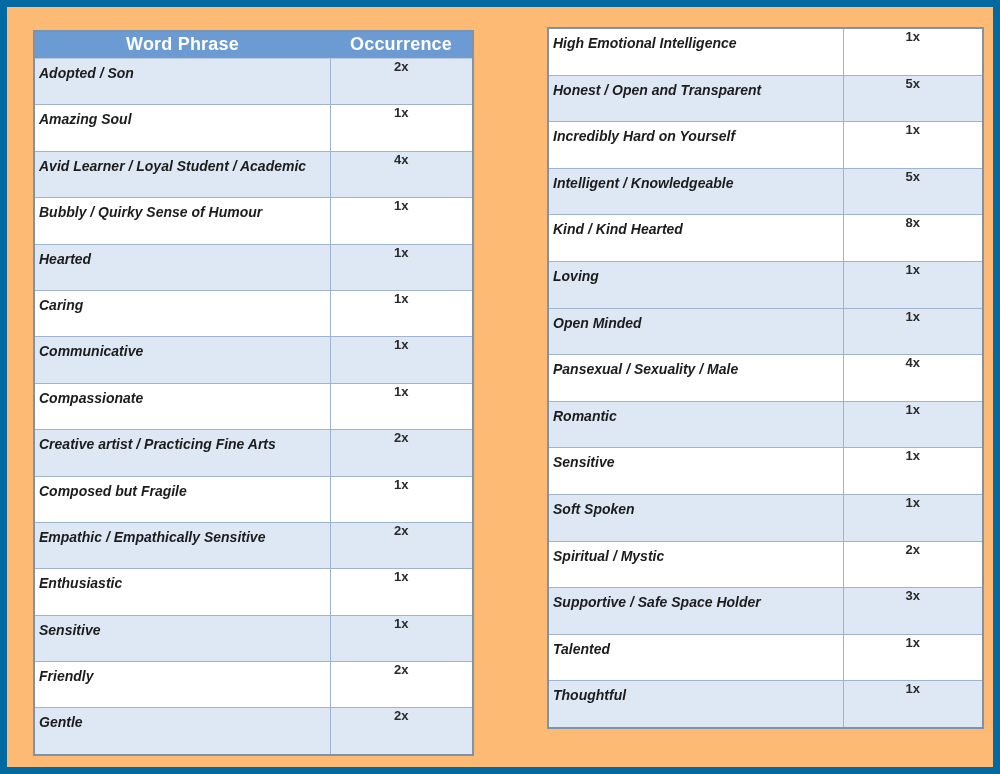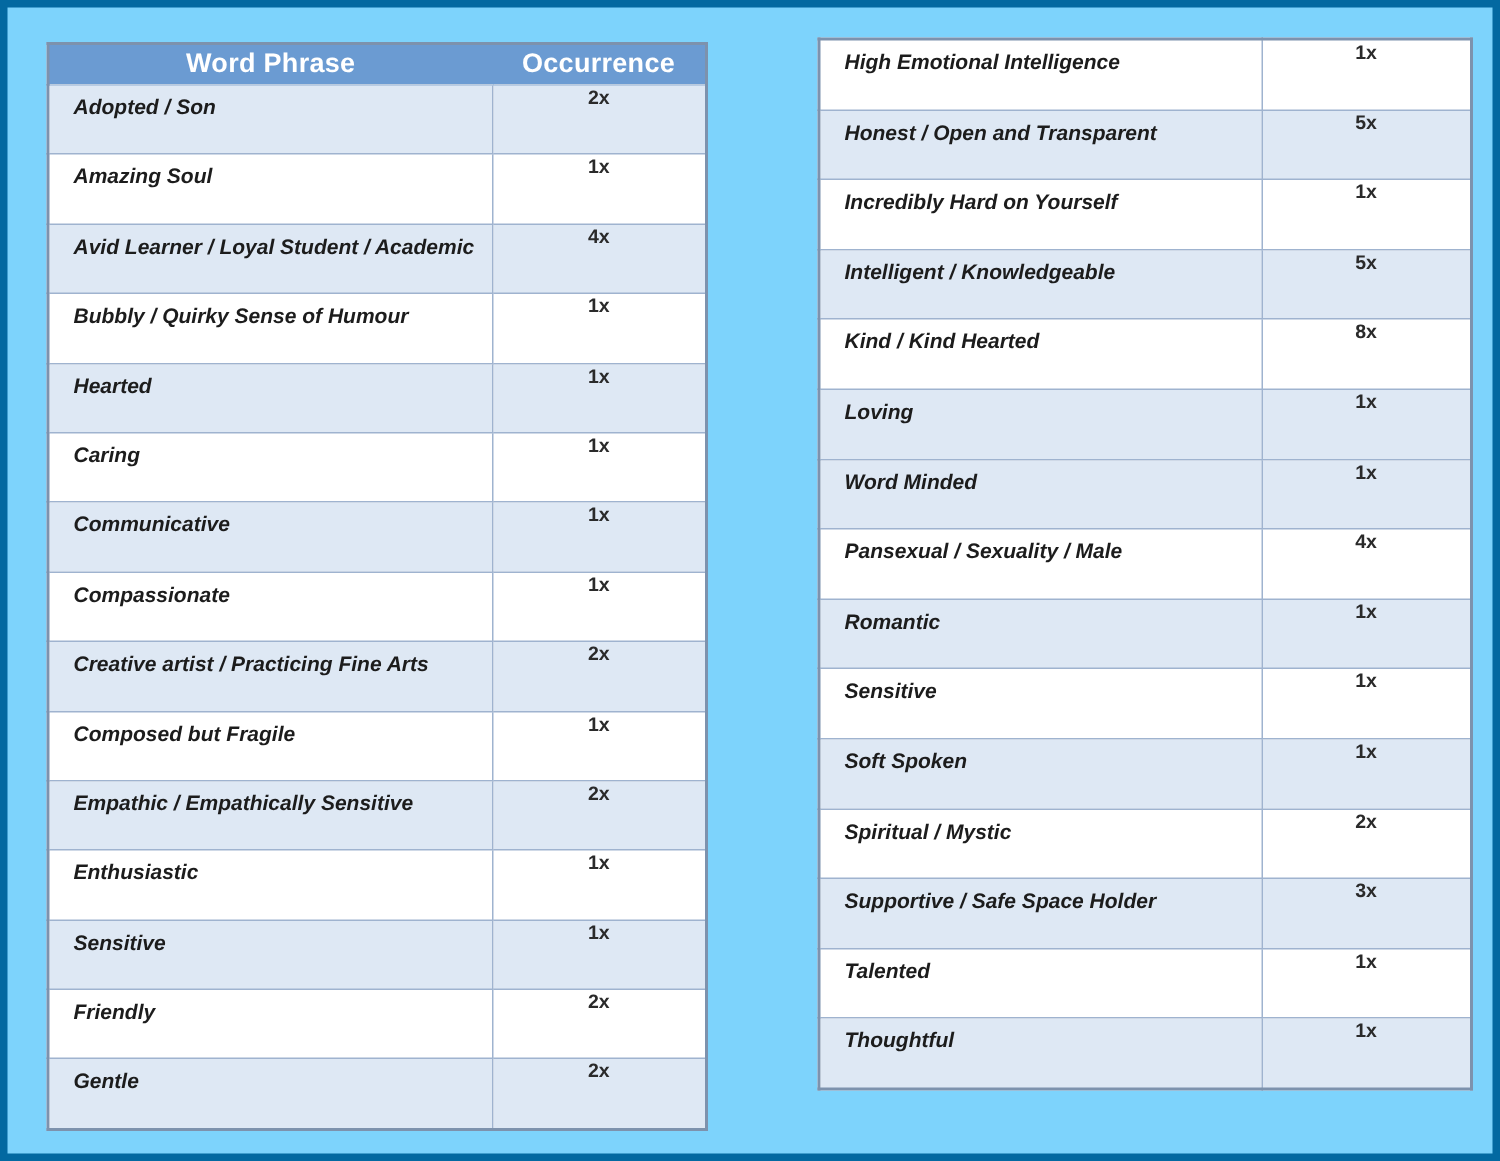--- a/index.html
+++ b/index.html
@@ -5,23 +5,23 @@
   html, body {
     margin: 0;
     padding: 0;
     background: #ffffff;
     font-family: "Liberation Sans", sans-serif;
   }
   .canvas {
     position: relative;
     width: 1000px;
     height: 774px;
-    background: #7dd3fc;
+    background: #fdba74;
     box-sizing: border-box;
-    border: 5px solid #0369a1;
+    border: 7px solid #0369a1;
     overflow: hidden;
   }
   table.tbl {
     position: absolute;
     border-collapse: collapse;
     table-layout: fixed;
     border: 2px solid var(--outer-border, #7d92ad);
     background: #ffffff;
   }
   table.tbl-left  { left: 26px;  top: 23px; width: 439px; }
@@ -52,21 +52,21 @@
     white-space: nowrap;
   }
   .tbl-left  td { height: 39.4px; }
   .tbl-right td { height: 39.6px; }
 
   td.phrase-cell {
     font-weight: bold;
     font-style: italic;
     font-size: 14px;
     color: var(--phrase-text, #1c1c1c);
-    padding: 6px 8px 0 16px;
+    padding: 6px 8px 0 4px;
   }
   td.count-cell {
     font-size: 13px;
     color: var(--count-text, #2a2a2a);
     text-align: center;
     padding-top: 0;
     font-weight: bold;
   }
   tr.shaded td {
     background: var(--row-shade, #dee8f4);
@@ -179,21 +179,21 @@
         </tr>
         <tr class="plain">
           <td class="phrase-cell">Kind / Kind Hearted</td>
           <td class="count-cell">8x</td>
         </tr>
         <tr class="shaded">
           <td class="phrase-cell">Loving</td>
           <td class="count-cell">1x</td>
         </tr>
         <tr class="shaded">
-          <td class="phrase-cell">Word Minded</td>
+          <td class="phrase-cell">Open Minded</td>
           <td class="count-cell">1x</td>
         </tr>
         <tr class="plain">
           <td class="phrase-cell">Pansexual / Sexuality / Male</td>
           <td class="count-cell">4x</td>
         </tr>
         <tr class="shaded">
           <td class="phrase-cell">Romantic</td>
           <td class="count-cell">1x</td>
         </tr>

